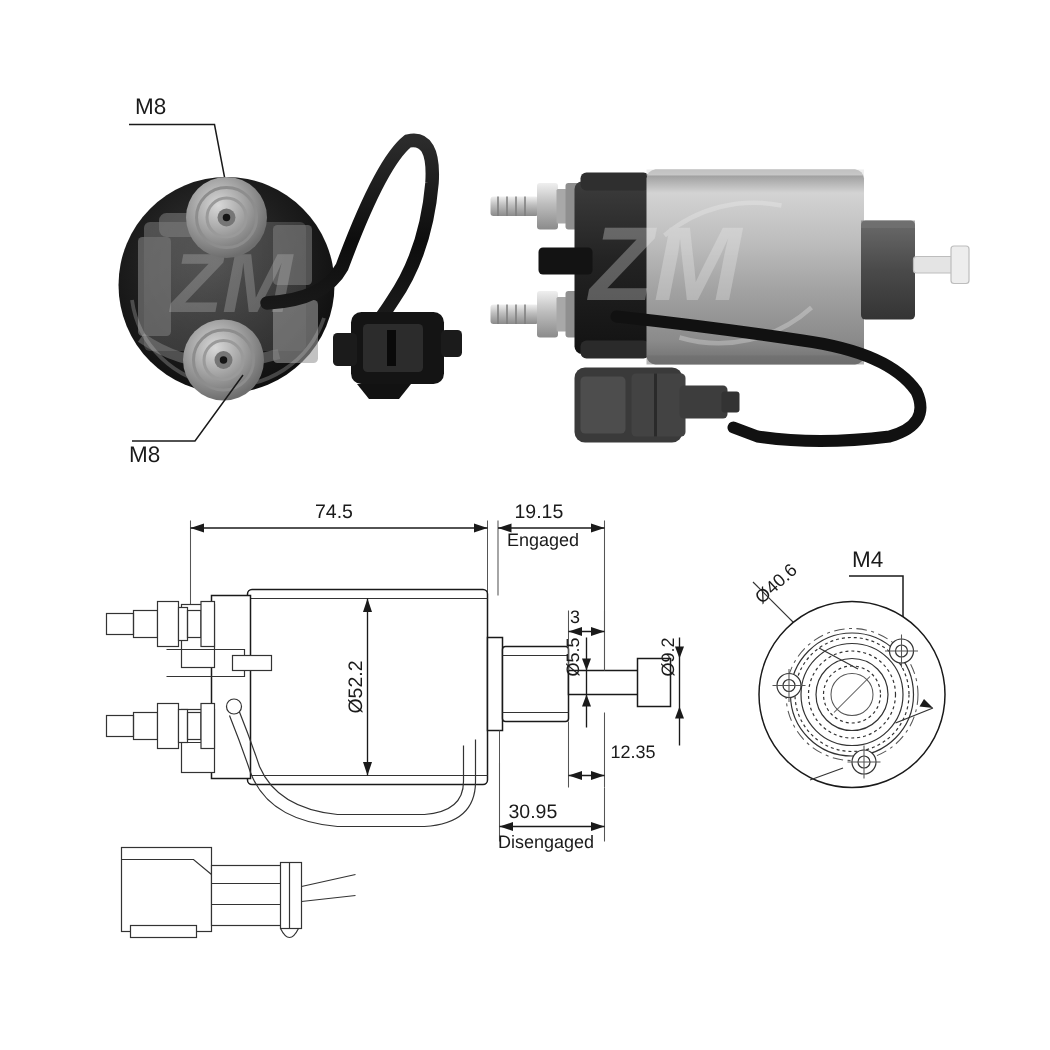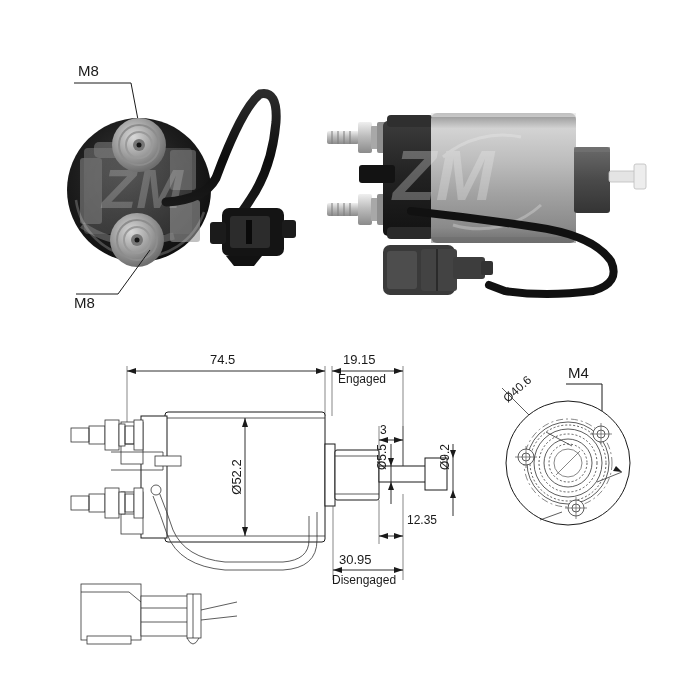--- a/index.html
+++ b/index.html
@@ -36,21 +36,21 @@
   .ln-dim { stroke: #1a1a1a; stroke-width: 0.9; fill: none; }
   .ext { stroke: #555; stroke-width: 0.7; fill: none; }
   .ctr { stroke: #555; stroke-width: 0.7; fill: none; stroke-dasharray: 7 3 2 3; }
   .fillwhite { fill: #ffffff; }
 </style>
 </head>
 <body>
 
 <div id="sheet">
 
-  <div class="abs" style="left:54px; top:50px;">
+  <div class="abs" style="left:66px; top:50px;">
     <svg width="280" height="270" viewBox="0 0 280 270">
       <defs>
         <radialGradient id="faceGrad" cx="45%" cy="40%" r="70%">
           <stop offset="0%" stop-color="#3a3a3a"></stop>
           <stop offset="55%" stop-color="#1d1d1d"></stop>
           <stop offset="100%" stop-color="#0a0a0a"></stop>
         </radialGradient>
         <radialGradient id="studGrad" cx="40%" cy="35%" r="65%">
           <stop offset="0%" stop-color="#d8d8d8"></stop>
           <stop offset="45%" stop-color="#a9a9a9"></stop>
@@ -216,21 +216,21 @@
         <rect x="58" y="160" width="72" height="50" rx="7" fill="#3a3a3a"></rect>
         <rect x="62" y="166" width="30" height="38" rx="3" fill="#4d4d4d"></rect>
         <rect x="96" y="164" width="36" height="42" rx="3" fill="#434343"></rect>
         <rect x="128" y="172" width="32" height="22" rx="3" fill="#3d3d3d"></rect>
         <rect x="156" y="176" width="12" height="14" rx="2" fill="#333333"></rect>
         <line x1="112" y1="164" x2="112" y2="206" stroke="#2a2a2a" stroke-width="2"></line>
       </g>
     </svg>
   </div>
 
-  <div class="abs" style="left:55px; top:344px;">
+  <div class="abs" style="left:55px; top:325px;">
     <svg width="420" height="320" viewBox="0 0 420 320">
 
       <g>
         <line class="ext" x1="72" y1="22" x2="72" y2="80"></line>
         <line class="ext" x1="270" y1="22" x2="270" y2="72"></line>
         <line class="ln-dim" x1="72" y1="27" x2="270" y2="27"></line>
         <path d="M72,27 L81,24 L81,30 Z" fill="#1a1a1a"></path>
         <path d="M270,27 L261,24 L261,30 Z" fill="#1a1a1a"></path>
         <text class="dimtext" x="155" y="20">74.5</text>
       </g>

